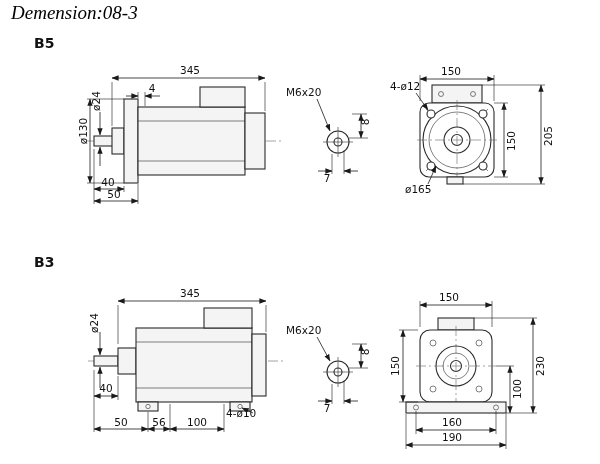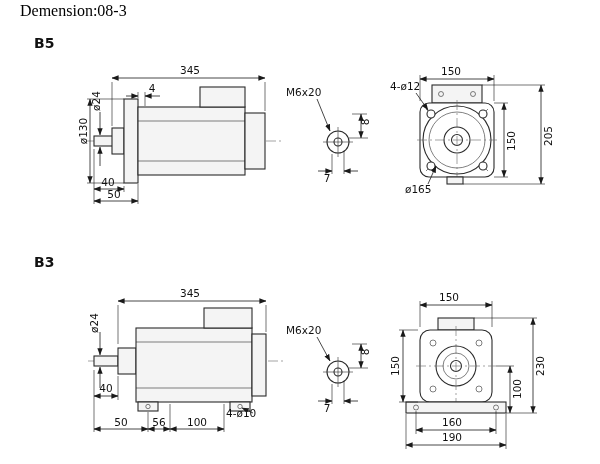--- a/index.html
+++ b/index.html
@@ -1,19 +1,19 @@
 <!DOCTYPE html>
 <html><head>
 <meta charset="utf-8">
 <style>
   html,body{margin:0;padding:0;background:#fff;}
   .canvas{position:relative;width:600px;height:464px;background:#fff;overflow:hidden;
           font-family:"DejaVu Sans",sans-serif;}
-  .page-title{position:absolute;left:20px;top:2px;
-              font-family:"Liberation Serif",serif;font-size:16px;color:#000;}
+  .page-title{position:absolute;left:11px;top:2px;
+              font-family:"Liberation Serif",serif;font-size:19px;color:#000;font-style:italic;}
   svg{position:absolute;left:0;top:0;}
   svg text.dim{font-family:"DejaVu Sans",sans-serif;font-size:10.5px;fill:#111;}
   svg text.seclabel{font-family:"DejaVu Sans",sans-serif;font-size:14px;font-weight:bold;fill:#111;}
   .part{fill:#f4f4f4;stroke:#2b2b2b;stroke-width:1.1;}
   .white{fill:#ffffff;stroke:#2b2b2b;stroke-width:1.1;}
   .thin{fill:none;stroke:#2b2b2b;stroke-width:0.6;}
   .diml{fill:none;stroke:#1a1a1a;stroke-width:0.8;}
   .ext{stroke:#1a1a1a;stroke-width:0.6;}
   .cl{stroke:#666;stroke-width:0.6;stroke-dasharray:10 3 2 3;fill:none;}
 </style>

